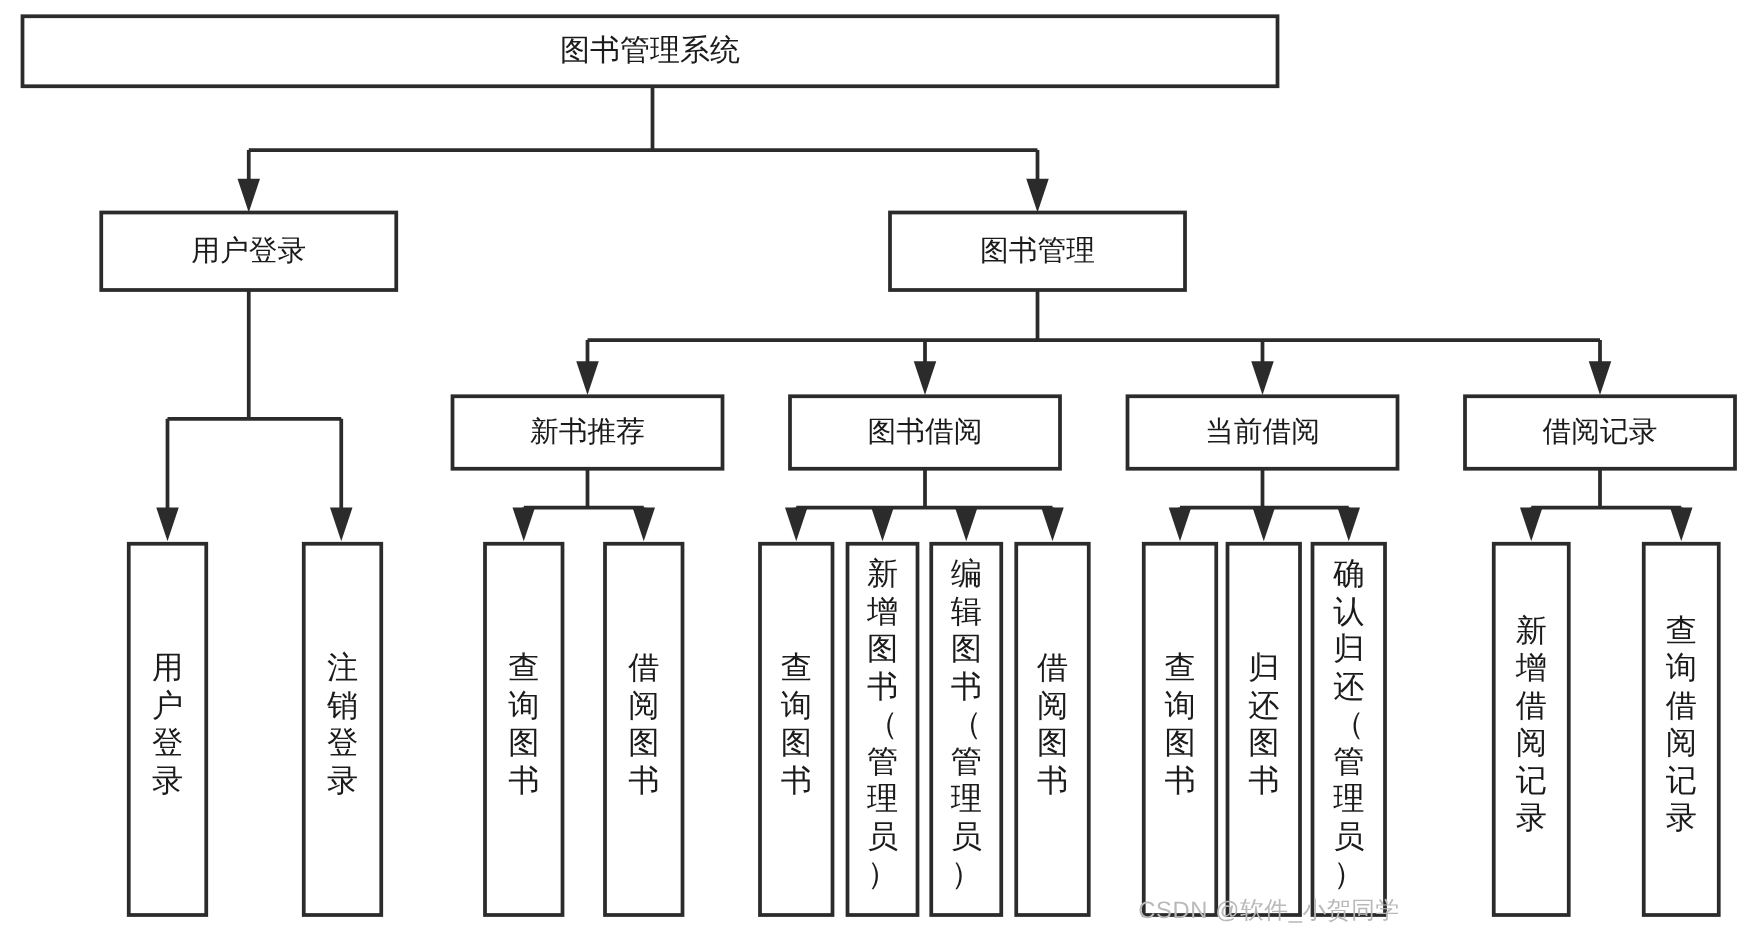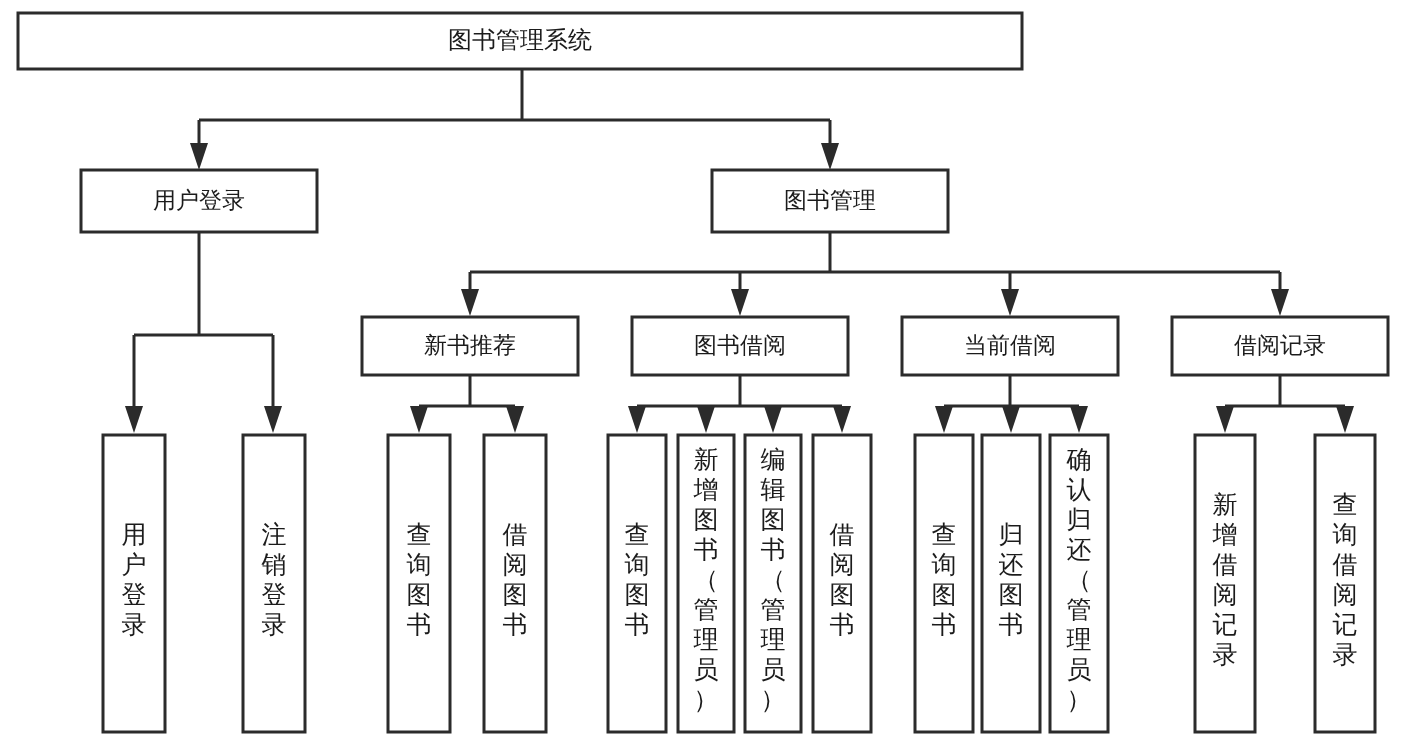--- a/index.html
+++ b/index.html
@@ -228,14 +228,15 @@
           <text x="1225" y="512.5" class="leaf-label"><tspan x="1225" dy="0">新</tspan><tspan x="1225" dy="30">增</tspan><tspan x="1225" dy="30">借</tspan><tspan x="1225" dy="30">阅</tspan><tspan x="1225" dy="30">记</tspan><tspan x="1225" dy="30">录</tspan></text>
         </g>
         <g>
           <rect x="1315" y="435" width="60" height="297" class="node-box"></rect>
           <text x="1345" y="512.5" class="leaf-label"><tspan x="1345" dy="0">查</tspan><tspan x="1345" dy="30">询</tspan><tspan x="1345" dy="30">借</tspan><tspan x="1345" dy="30">阅</tspan><tspan x="1345" dy="30">记</tspan><tspan x="1345" dy="30">录</tspan></text>
         </g>
       </g>
 
   </svg>
 
+  <div class="watermark">CSDN @软件_小贺同学</div>
 
 </div>
 
 </body></html>

